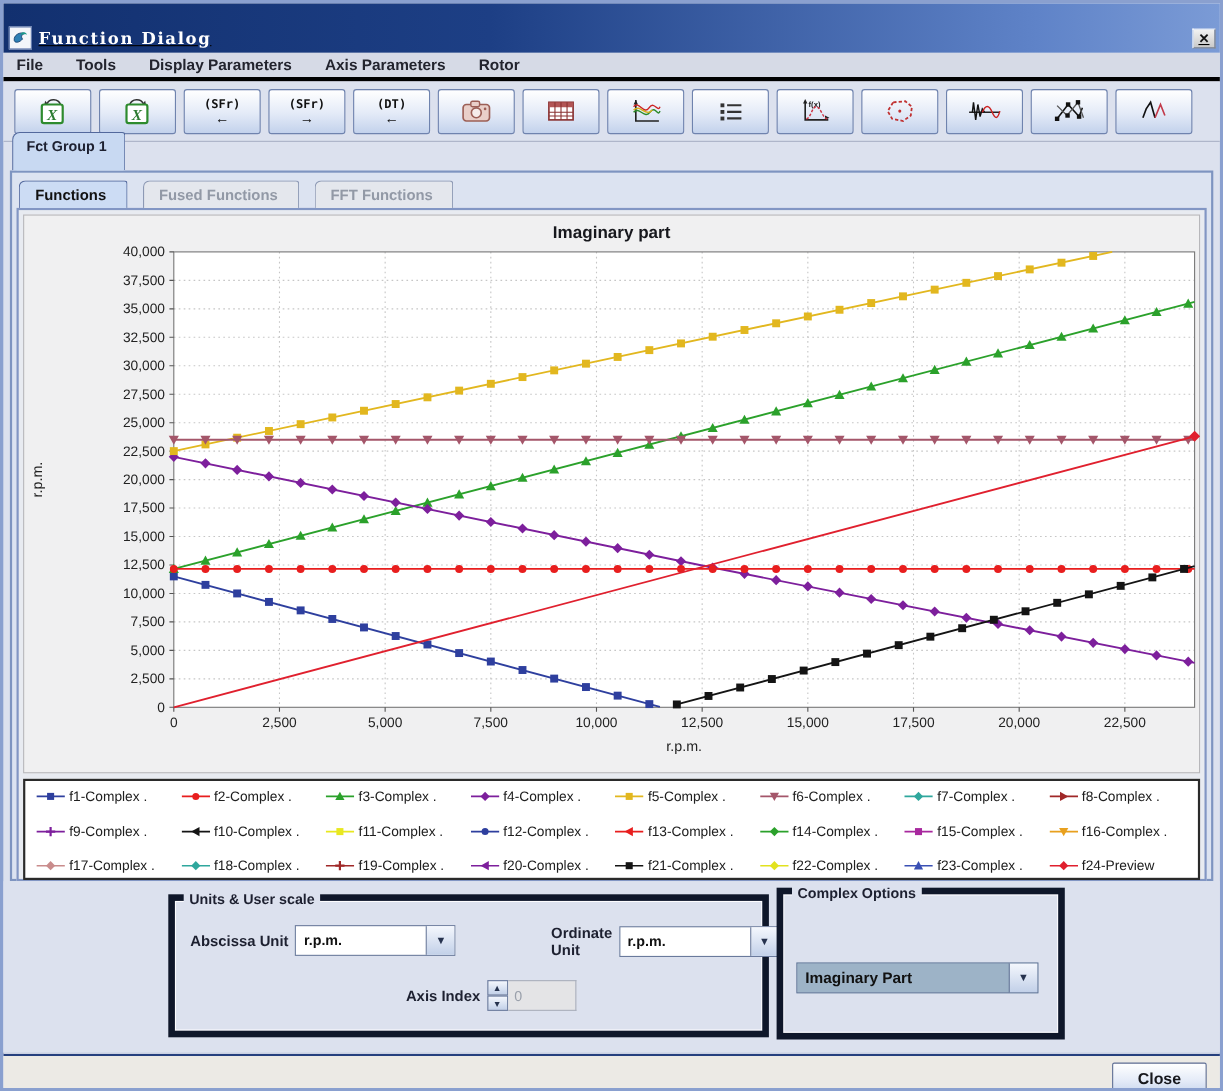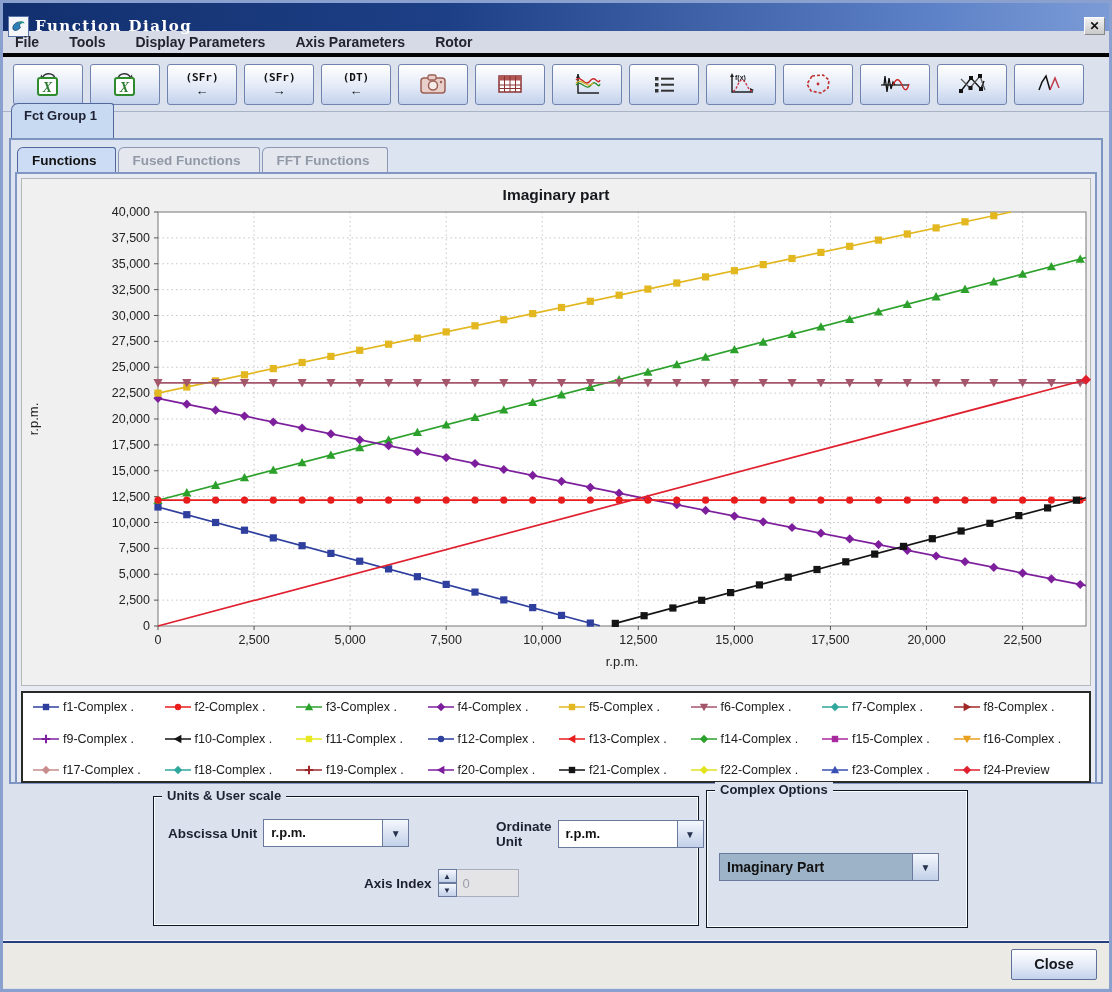--- a/index.html
+++ b/index.html
@@ -1,20 +1,20 @@
 <!DOCTYPE html>
 <html><head>
 <meta charset="utf-8">
 <style>
   * { margin:0; padding:0; box-sizing:border-box; }
   body { background:#6d82ad; font-family:"Liberation Sans", sans-serif; }
   .window { width:1112px; height:992px; border:3px solid #8aa0cf; outline:1px solid #51699e; background:#dce1ee; position:relative; overflow:hidden; }
 
   
-  .titlebar { height:28px; background:linear-gradient(90deg,#12306f 0%, #1d3f85 40%, #5f83c8 85%, #7b9bd6 100%); display:flex; align-items:center; padding:18px 4px 0 5px; }
+  .titlebar { height:45px; background:linear-gradient(90deg,#12306f 0%, #1d3f85 40%, #5f83c8 85%, #7b9bd6 100%); display:flex; align-items:center; padding:18px 4px 0 5px;text-decoration:underline; }
   .app-icon { width:21px; height:21px; background:#f4f6fa; border:1px solid #5a74aa; display:flex; align-items:center; justify-content:center; margin-right:6px; }
   .win-title { color:#fff; font-family:"DejaVu Serif", serif; font-weight:bold; font-size:15px; letter-spacing:1.5px; flex:1; }
   .win-close { width:21px; height:18px; background:linear-gradient(#f2f2f2,#c9c9c9); border:1px solid #888; border-top-color:#fff; border-left-color:#fff; color:#111; font-weight:bold; font-size:12px; line-height:16px; text-align:center; cursor:default; }
   .win-close::before { content:"✕"; }
 
   
   .menubar { height:26px; background:#d6dae6; border-bottom:4px solid #000000; display:flex; align-items:center; padding-left:12px; gap:30px; }
   .menu-item { font-size:14px; font-weight:bold; color:#23242e; }
 
   
@@ -24,36 +24,36 @@
   .tbtn .glyph-top { font-size:11px; font-weight:bold; color:#111; font-family:"DejaVu Sans Mono", monospace; }
   .tbtn .glyph-bottom { font-size:13px; font-weight:bold; color:#111; margin-top:1px; }
 
   
   .group-tab-row { height:26px; padding-left:8px; display:flex; align-items:flex-end; }
   .group-tab { background:#c8d9f2; border:1px solid #52689c; border-bottom:none; border-radius:7px 3px 0 0; padding:4px 16px 15px 12px; font-size:13px; font-weight:bold; color:#1d2030; }
 
   .outer-pane { margin:0 6px; height:646px; border:2px solid #7e94c0; background:#dce3f1; padding:4px 4px 0 4px; }
 
   
-  .inner-tabs { display:flex; align-items:flex-end; height:28px; padding-left:2px; gap:2px; }
+  .inner-tabs { display:flex; align-items:flex-end; height:28px; padding-left:2px; gap:14px; }
   .itab { border:1px solid #8d99b4; border-bottom:none; border-radius:6px 3px 0 0; padding:5px 18px 4px 14px; font-size:13.5px; font-weight:bold; }
   .itab.active { background:#ccdcf4; color:#111; border-color:#52689c; }
   .itab.dim { background:#e4e7ed; color:#9299a6; }
   .inner-content { border:2px solid #8296c4; background:#e8ebf1; height:612px; padding:4px 4px; }
 
   
   .chart-panel { background:#f0f0f1; border:1px solid #b7b7bb; height:508px; position:relative; }
   .chart-title { text-align:center; font-size:15.5px; font-weight:bold; color:#17181d; padding-top:7px; }
   .legend-box { margin-top:5px; background:#ffffff; border:2px solid #2a2a2a; height:92px; padding:7px 4px 4px 10px; display:grid; grid-template-columns:repeat(8, 1fr); align-content:space-between; }
   .lg-item { display:flex; align-items:center; font-size:12.5px; color:#202020; white-space:nowrap; overflow:hidden; }
   .lg-item svg { margin-right:4px; flex:none; }
 
   
   .bottom-section { height:156px; background:#dce1ee; position:relative; }
-  .gbox { position:absolute; border:1px solid #0f172a; box-shadow:1px 1px 0 #fdfdff inset, -1px -1px 0 #fdfdff inset; }
+  .gbox { position:absolute; border:6px solid #0f172a; box-shadow:1px 1px 0 #fdfdff inset, -1px -1px 0 #fdfdff inset; }
   .gbox-title { position:absolute; top:-9px; left:8px; background:#dce1ee; padding:0 5px; font-size:13px; font-weight:bold; color:#1d2030; }
   .units-box { left:150px; top:12px; width:546px; height:130px; }
   .complex-box { left:703px; top:6px; width:262px; height:138px; }
   .frow { position:absolute; display:flex; align-items:center; }
   .flabel { font-size:13.5px; font-weight:bold; color:#1d2030; margin-right:6px; }
   .combo { display:flex; height:28px; border:1px solid #6a7a9c; background:#fff; }
   .combo .cval { width:118px; padding:5px 6px 0 7px; font-size:13px; font-weight:bold; color:#111; }
   .combo .carrow { width:26px; border-left:1px solid #6a7a9c; background:linear-gradient(#f4f7fd,#c2d0e8); display:flex; align-items:center; justify-content:center; }
   .combo .carrow::before { content:"▼"; font-size:10px; color:#26324e; }
   .combo.selected { background:#9db3c7; }

